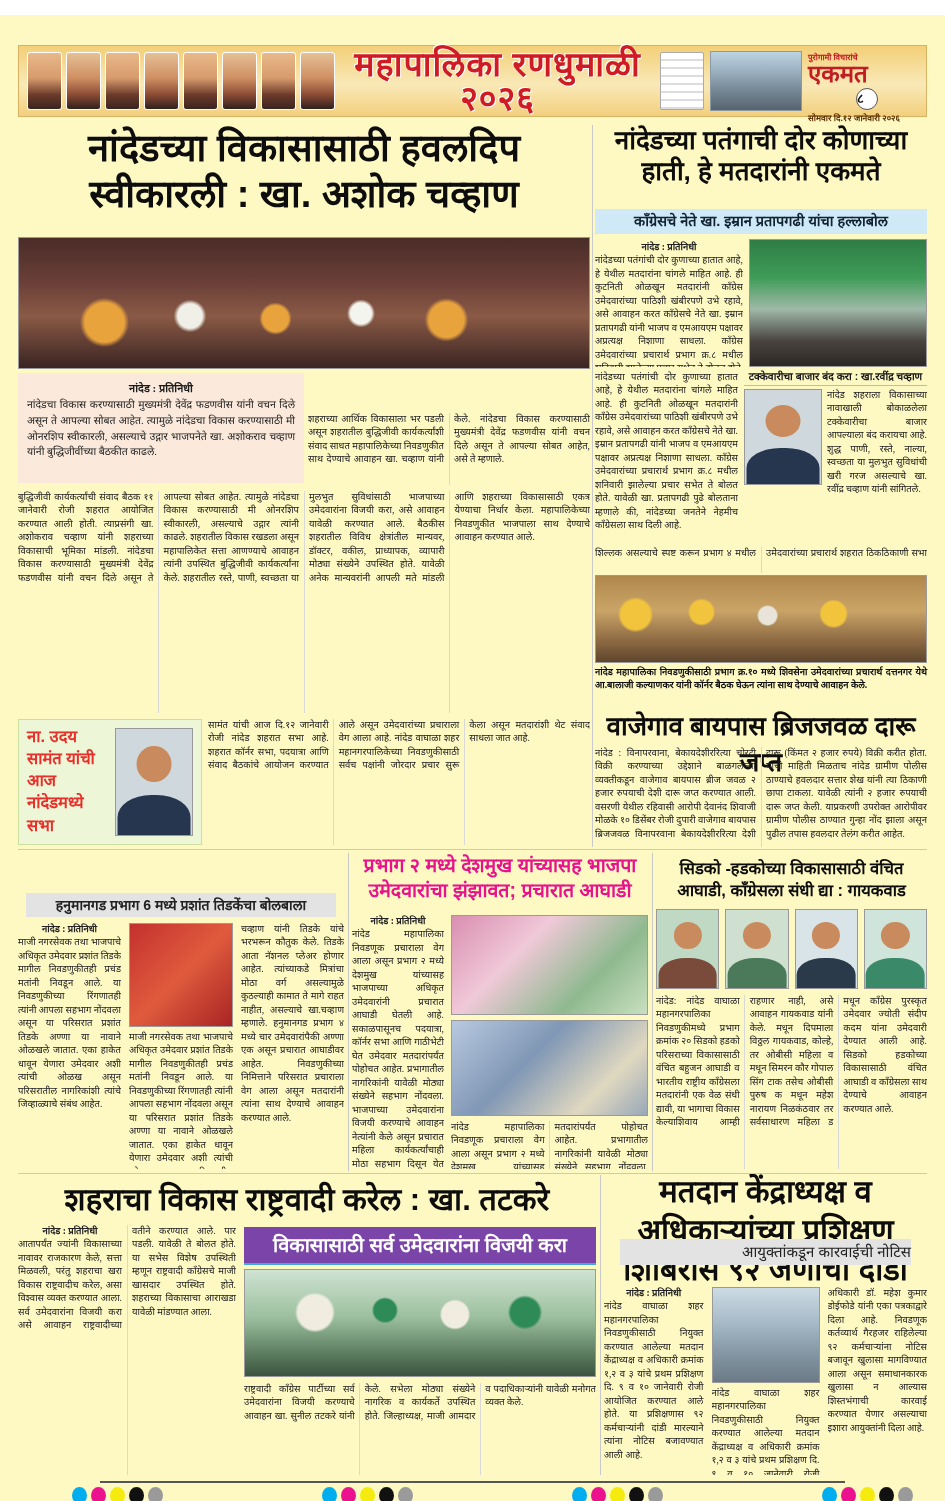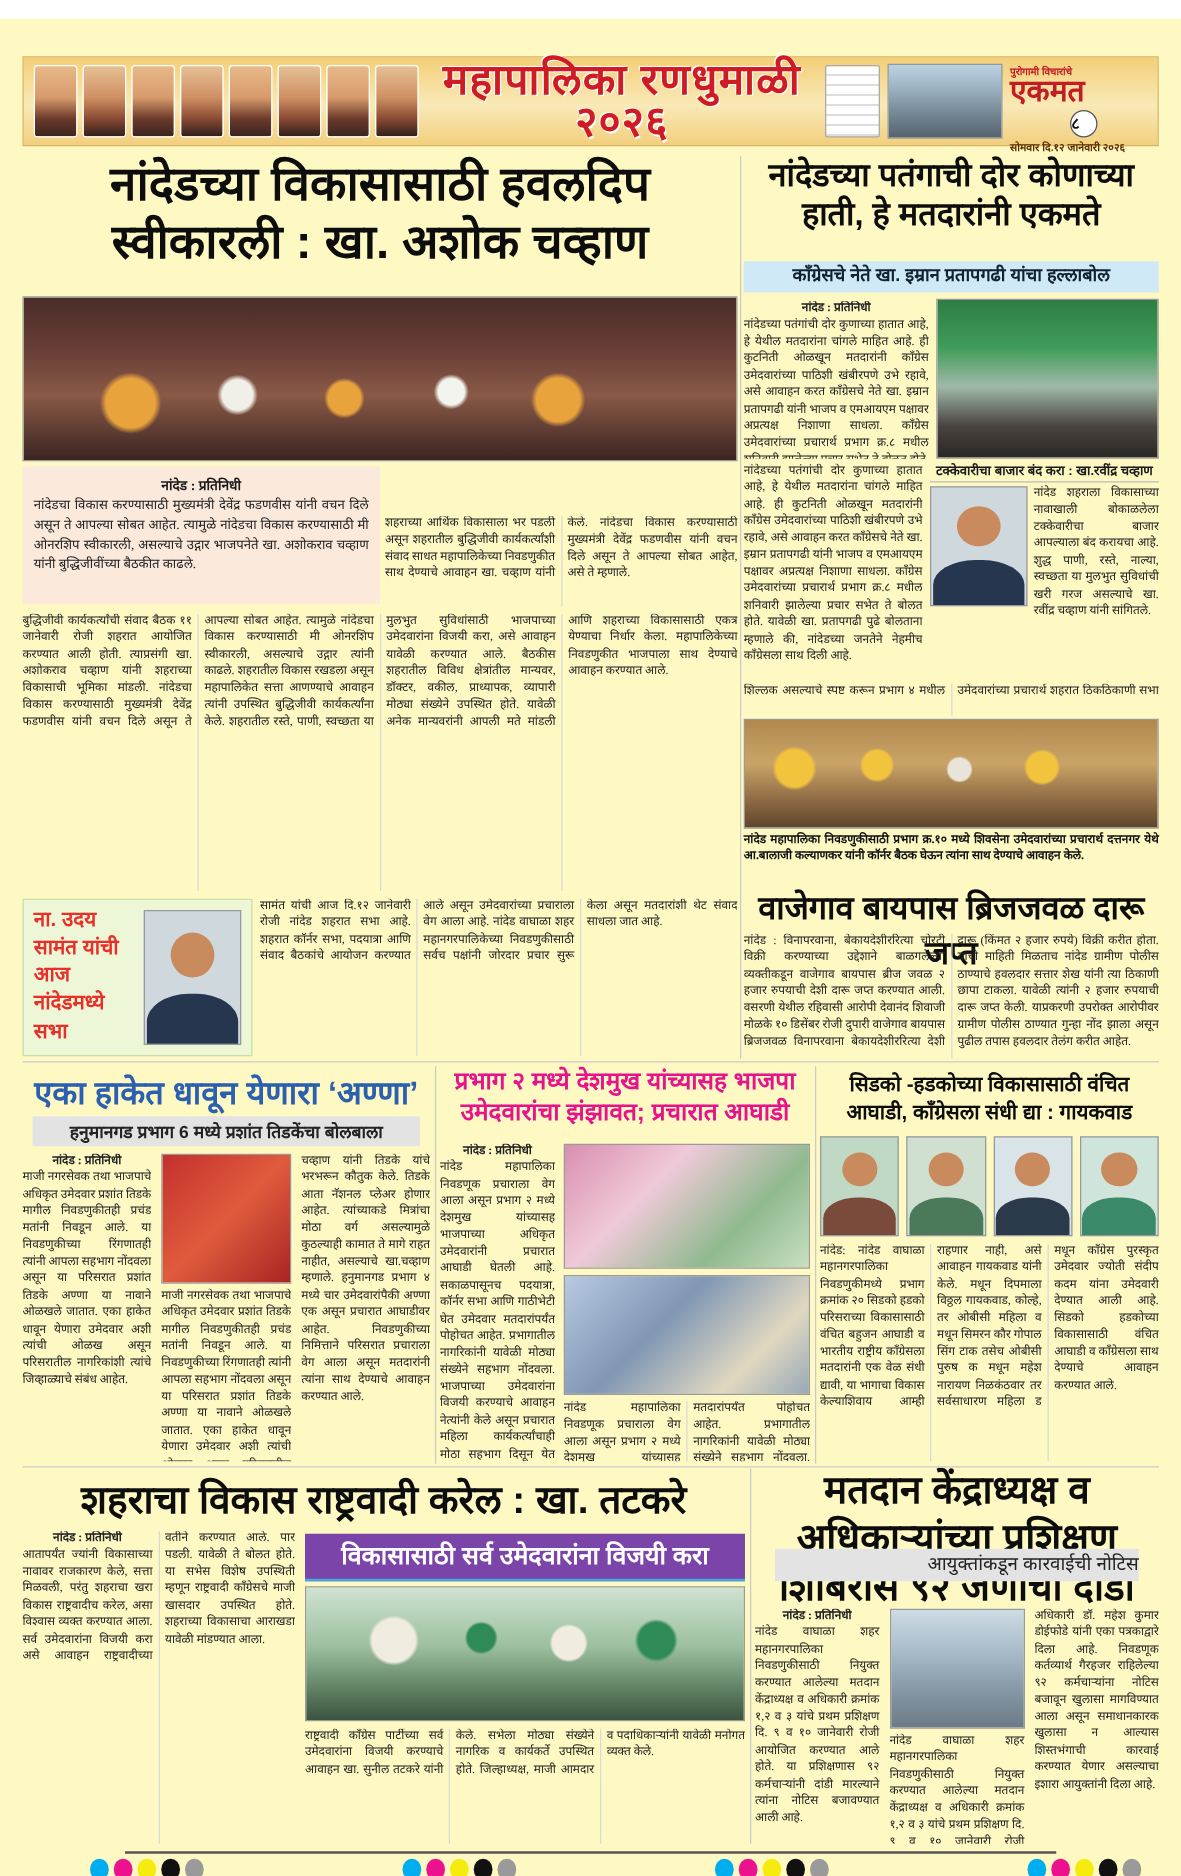--- a/index.html
+++ b/index.html
@@ -218,21 +218,20 @@
       <div class="body-text">नांदेड शहराला विकासाच्या नावाखाली बोकाळलेला टक्केवारीचा बाजार आपल्याला बंद करायचा आहे. शुद्ध पाणी, रस्ते, नाल्या, स्वच्छता या मुलभुत सुविधांची खरी गरज असल्याचे खा. रवींद्र चव्हाण यांनी सांगितले.</div>
     </div>
   </div>
   <div class="rt-body2 body-text cols-2">शिल्लक असल्याचे स्पष्ट करून प्रभाग ४ मधील उमेदवारांच्या प्रचारार्थ शहरात ठिकठिकाणी सभा झाल्या. यावेळी मोठ्या संख्येने नागरिक उपस्थित होते.</div>
   <div class="rt-group-photo photo"></div>
   <div class="rt-caption">नांदेड महापालिका निवडणुकीसाठी प्रभाग क्र.१० मध्ये शिवसेना उमेदवारांच्या प्रचारार्थ दत्तनगर येथे आ.बालाजी कल्याणकर यांनी कॉर्नर बैठक घेऊन त्यांना साथ देण्याचे आवाहन केले.</div>
 
   <h2 class="headline liquor-headline">वाजेगाव बायपास ब्रिजजवळ दारू जप्त</h2>
   <div class="liquor-body body-text cols-2">नांदेड : विनापरवाना, बेकायदेशीररित्या चोरटी विक्री करण्याच्या उद्देशाने बाळगलेल्या व्यक्तीकडून वाजेगाव बायपास ब्रीज जवळ २ हजार रुपयाची देशी दारू जप्त करण्यात आली. वसरणी येथील रहिवासी आरोपी देवानंद शिवाजी मोळके १० डिसेंबर रोजी दुपारी वाजेगाव बायपास ब्रिजजवळ विनापरवाना बेकायदेशीररित्या देशी दारू (किंमत २ हजार रुपये) विक्री करीत होता. याची माहिती मिळताच नांदेड ग्रामीण पोलीस ठाण्याचे हवलदार सत्तार शेख यांनी त्या ठिकाणी छापा टाकला. यावेळी त्यांनी २ हजार रुपयाची दारू जप्त केली. याप्रकरणी उपरोक्त आरोपीवर ग्रामीण पोलीस ठाण्यात गुन्हा नोंद झाला असून पुढील तपास हवलदार तेलंग करीत आहेत.</div>
 
-  <h2 class="headline anna-headline">एका हाकेत धावून येणारा ‘अण्णा’</h2>
   <div class="anna-subhead">हनुमानगड प्रभाग 6 मध्ये प्रशांत तिडकेंचा बोलबाला</div>
   <div class="anna-row">
     <div class="anna-col body-text">
       <span class="dateline">नांदेड : प्रतिनिधी</span>
       <span>माजी नगरसेवक तथा भाजपाचे अधिकृत उमेदवार प्रशांत तिडके मागील निवडणुकीतही प्रचंड मतांनी निवडून आले. या निवडणुकीच्या रिंगणातही त्यांनी आपला सहभाग नोंदवला असून या परिसरात प्रशांत तिडके अण्णा या नावाने ओळखले जातात. एका हाकेत धावून येणारा उमेदवार अशी त्यांची ओळख असून परिसरातील नागरिकांशी त्यांचे जिव्हाळ्याचे संबंध आहेत.</span>
     </div>
     <div class="anna-midcol">
       <div class="anna-photo photo"></div>
       <div class="body-text" style="flex:1;overflow:hidden;">माजी नगरसेवक तथा भाजपाचे अधिकृत उमेदवार प्रशांत तिडके मागील निवडणुकीतही प्रचंड मतांनी निवडून आले. या निवडणुकीच्या रिंगणातही त्यांनी आपला सहभाग नोंदवला असून या परिसरात प्रशांत तिडके अण्णा या नावाने ओळखले जातात. एका हाकेत धावून येणारा उमेदवार अशी त्यांची ओळख असून परिसरातील नागरिकांशी त्यांचे जिव्हाळ्याचे संबंध आहेत.</div>
     </div>

